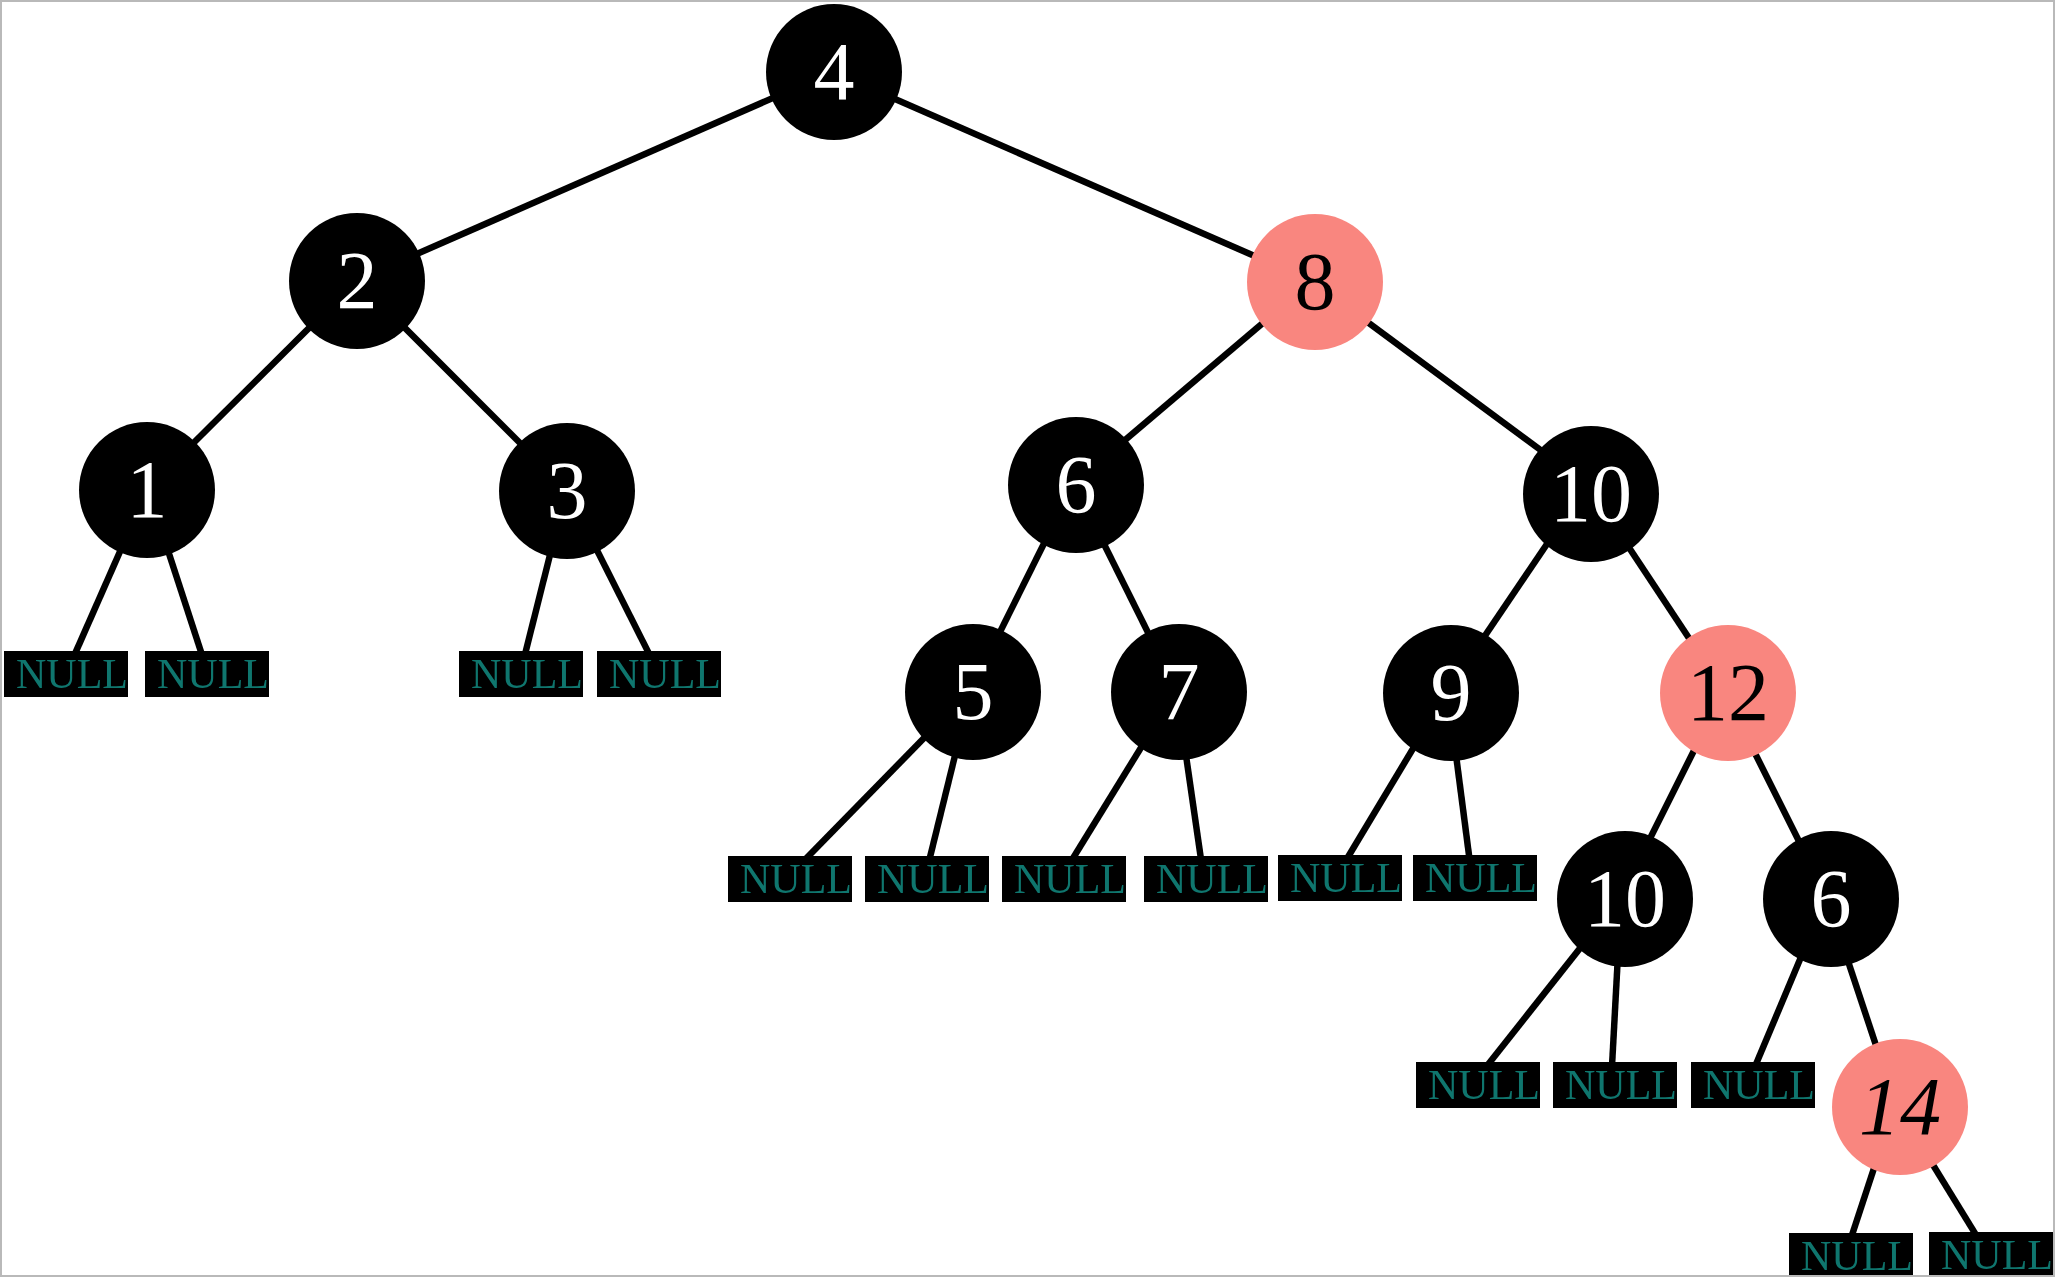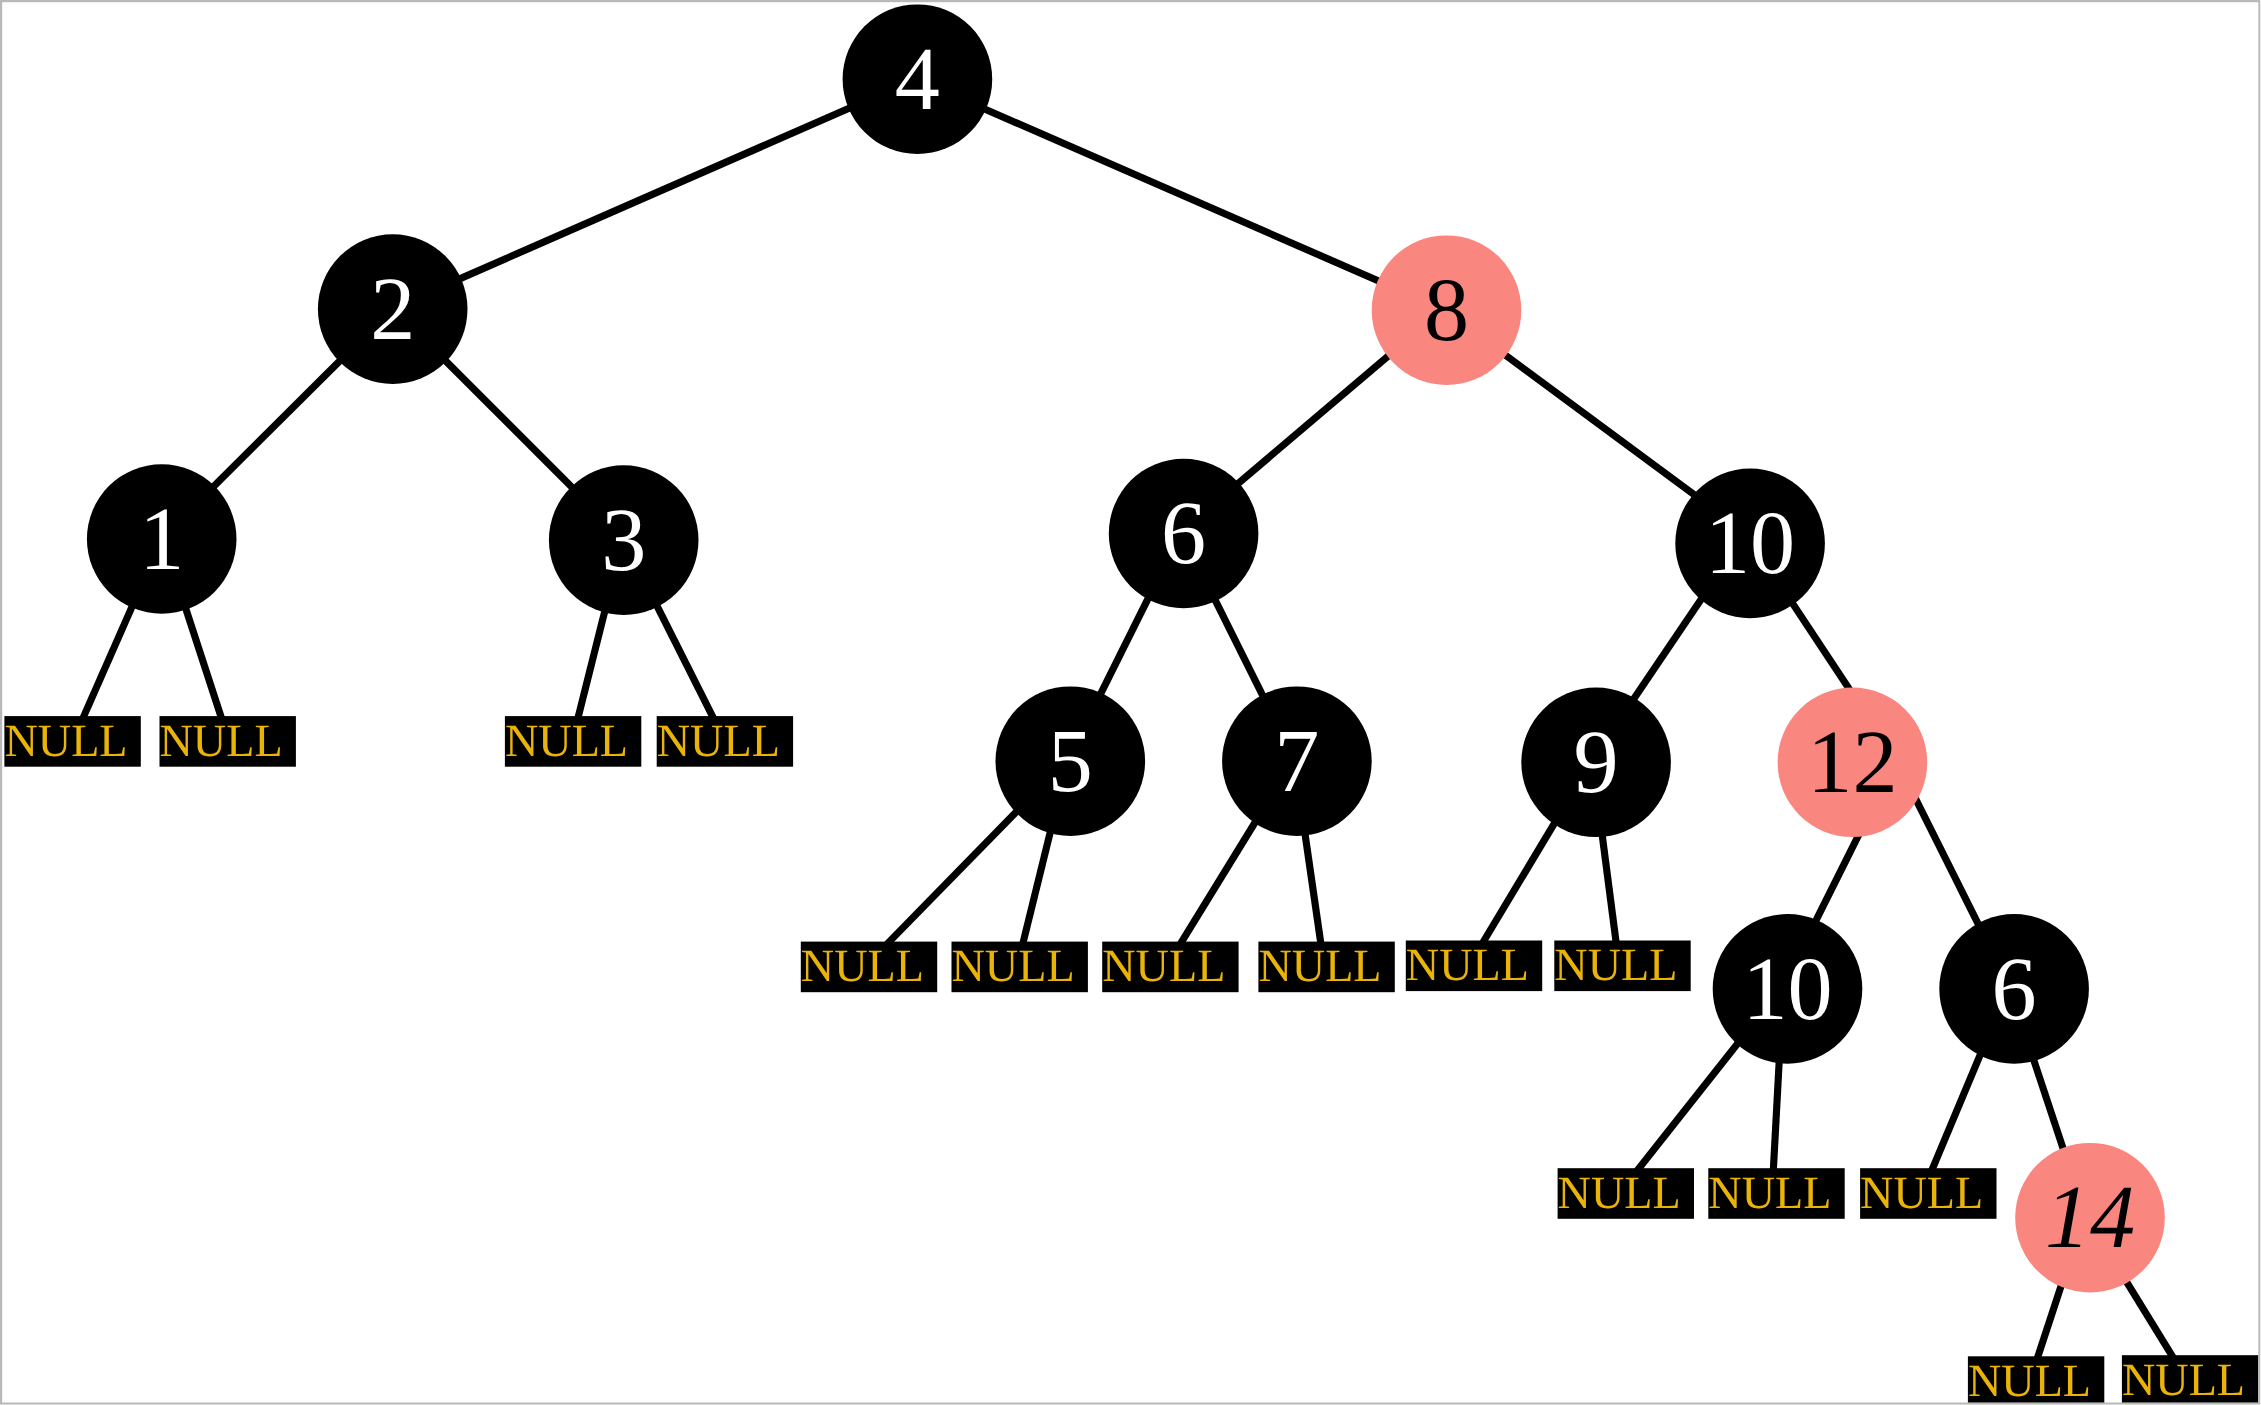--- a/index.html
+++ b/index.html
@@ -37,22 +37,22 @@
     background: #000000;
     color: #ffffff;
   }
   .tree-node.red {
     background: #f9867f;
     color: #000000;
   }
   .null-leaf {
     position: absolute;
     background: #000000;
-    color: #eab308;
-    text-align: left;
+    color: #0f766e;
+    text-align: right;
     font-size: 42px;
     line-height: 46px;
     white-space: nowrap;
     user-select: none;
   }
 </style>
 </head>
 <body>
 
 <div class="stage">
@@ -107,18 +107,18 @@
       <div class="tree-node black" style="left: 764px; top: 2px; width: 136px; height: 136px; line-height: 136px;">4</div>
       <div class="tree-node black" style="left: 287px; top: 211px; width: 136px; height: 136px; line-height: 136px;">2</div>
       <div class="tree-node red" style="left: 1245px; top: 212px; width: 136px; height: 136px; line-height: 136px;">8</div>
       <div class="tree-node black" style="left: 77px; top: 420px; width: 136px; height: 136px; line-height: 136px;">1</div>
       <div class="tree-node black" style="left: 497px; top: 421px; width: 136px; height: 136px; line-height: 136px;">3</div>
       <div class="tree-node black" style="left: 1006px; top: 415px; width: 136px; height: 136px; line-height: 136px;">6</div>
       <div class="tree-node black" style="left: 1521px; top: 424px; width: 136px; height: 136px; line-height: 136px;">10</div>
       <div class="tree-node black" style="left: 903px; top: 622px; width: 136px; height: 136px; line-height: 136px;">5</div>
       <div class="tree-node black" style="left: 1109px; top: 622px; width: 136px; height: 136px; line-height: 136px;">7</div>
       <div class="tree-node black" style="left: 1381px; top: 623px; width: 136px; height: 136px; line-height: 136px;">9</div>
-      <div class="tree-node red" style="left: 1614px; top: 623px; width: 136px; height: 136px; line-height: 136px;">12</div>
+      <div class="tree-node red" style="left: 1658px; top: 623px; width: 136px; height: 136px; line-height: 136px;">12</div>
       <div class="tree-node black" style="left: 1555px; top: 829px; width: 136px; height: 136px; line-height: 136px;">10</div>
       <div class="tree-node black" style="left: 1761px; top: 829px; width: 136px; height: 136px; line-height: 136px;">6</div>
       <div class="tree-node red" style="left: 1830px; top: 1037px; width: 136px; height: 136px; line-height: 136px; font-style: italic;">14</div>
     </div>
 </div>
 
 </body></html>

